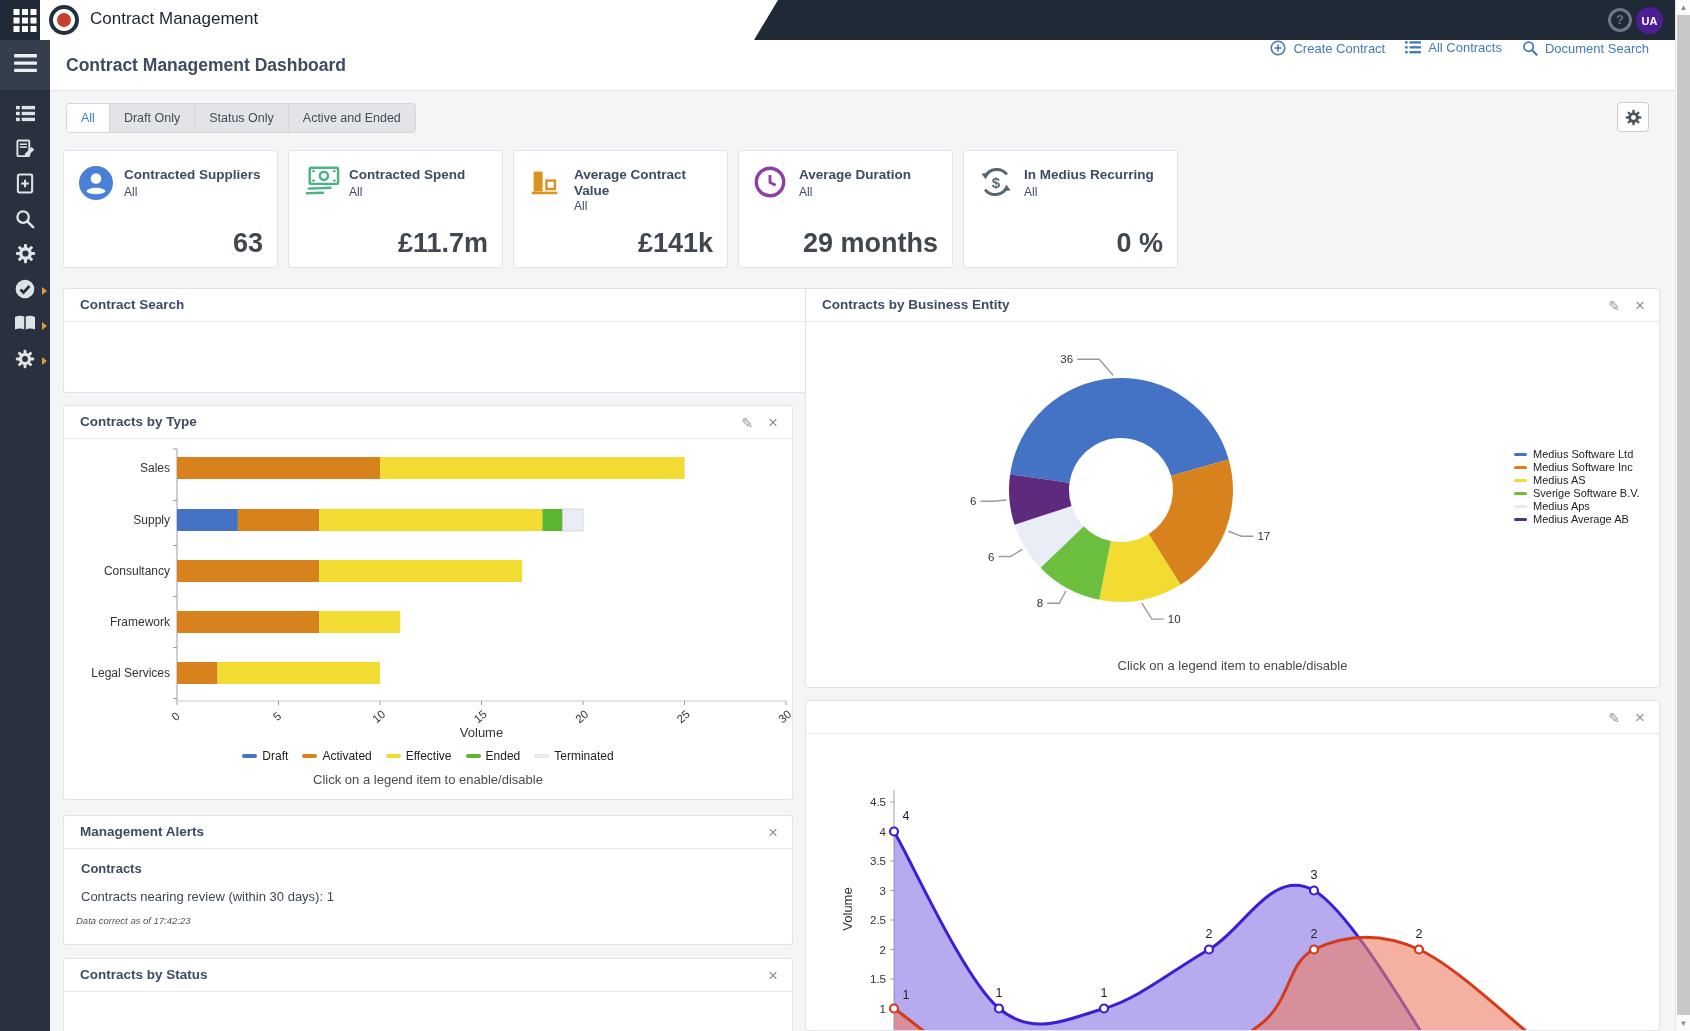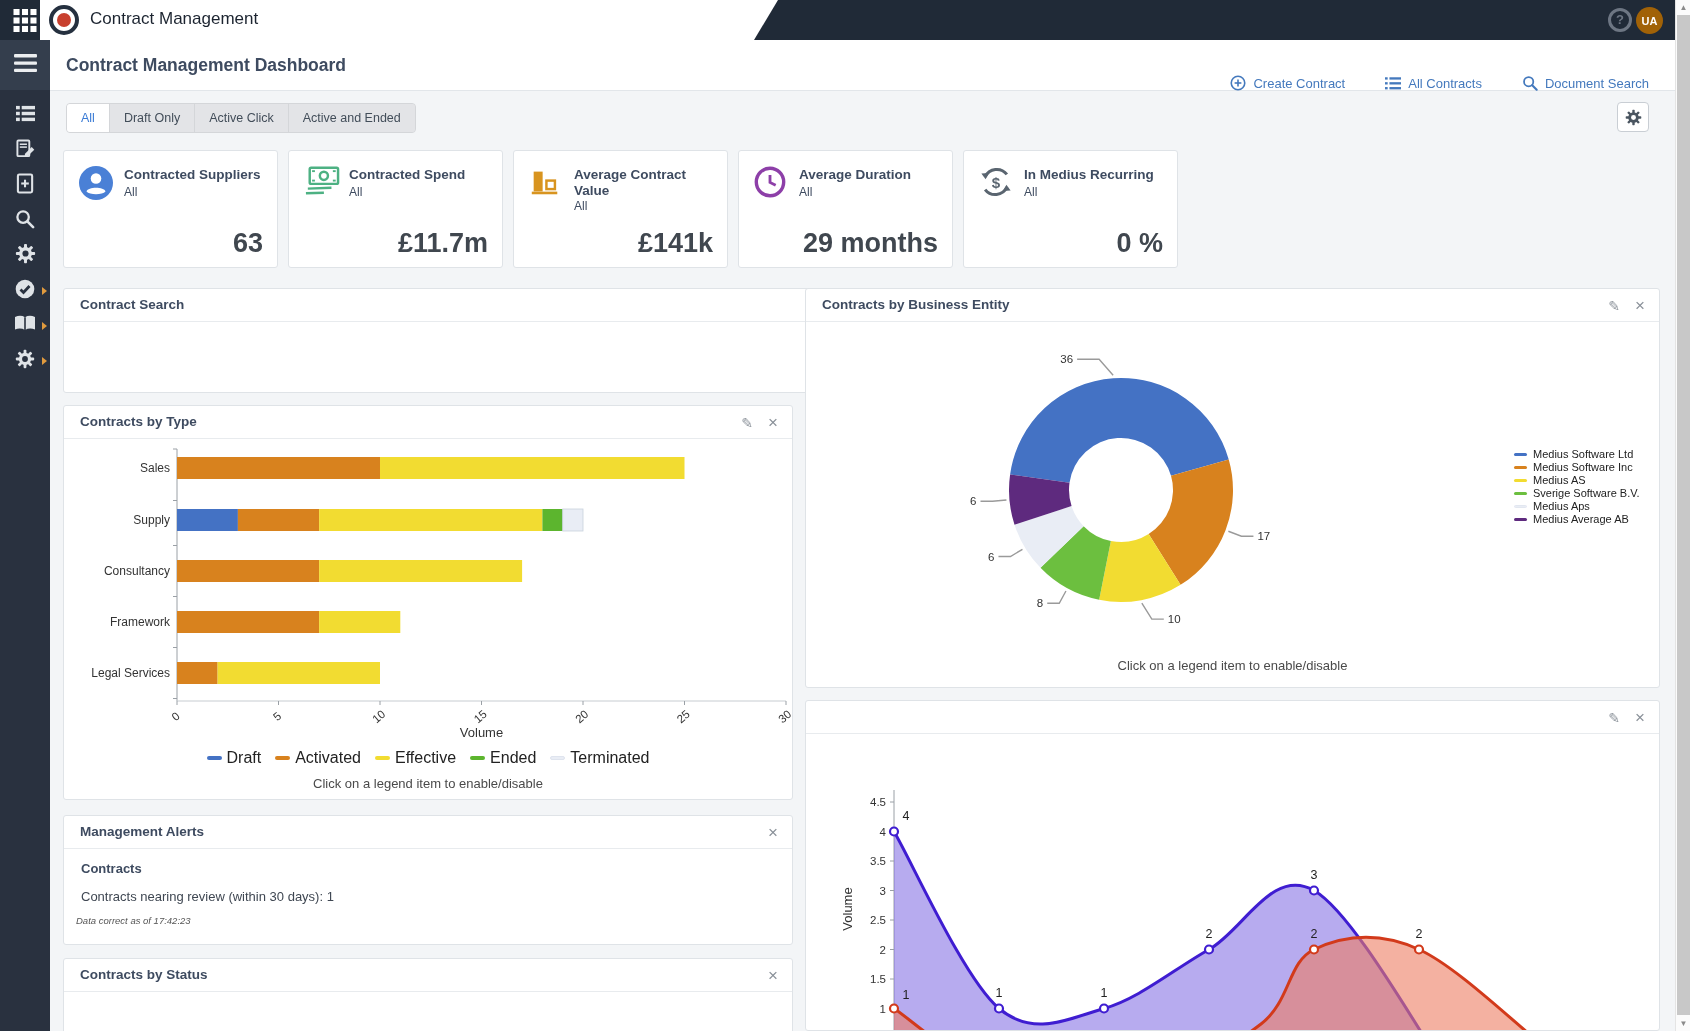--- a/index.html
+++ b/index.html
@@ -13,34 +13,34 @@
                  clip-path:polygon(0 0,100% 0,calc(100% - 24px) 100%,0 100%); }
   .logo { position:absolute; left:9px; top:5px; width:30px; height:30px; border-radius:50%;
           border:4px solid #25303f; background:#fff; }
   .logo::after { content:""; position:absolute; left:4px; top:4px; width:14px; height:14px;
                  border-radius:50%; background:#c8402e; }
   .brand-title { position:absolute; left:50px; top:9px; font-size:17px; color:#1c2430; }
   .help-btn { position:absolute; left:1608px; top:8px; width:24px; height:24px; border-radius:50%;
               border:3px solid #6d7683; background:none; color:#6d7683; font-weight:bold; font-size:13px;
               line-height:18px; text-align:center; cursor:pointer; }
   .avatar { position:absolute; left:1636px; top:7px; width:27px; height:27px; border-radius:50%;
-            border:none; background:#a16207; color:#fff; font-weight:bold; font-size:11px; cursor:pointer; }
+            border:none; background:#4c1d95; color:#fff; font-weight:bold; font-size:11px; cursor:pointer; }
 
   
   #sidebar { position:absolute; left:0; top:40px; width:50px; height:991px; background:#29313f; }
   .side-item { position:relative; width:50px; height:35px; display:flex; align-items:center; justify-content:center; cursor:pointer; }
   .side-item.first { height:50px; background:#343e4d; margin-bottom:8px; }
   .sub-arrow { position:absolute; right:3px; top:14px; width:0; height:0;
                border-top:4px solid transparent; border-bottom:4px solid transparent; border-left:5px solid #e09a3e; }
 
   
   #content { position:absolute; left:50px; top:40px; width:1625px; height:991px; background:#f3f5f7; overflow:hidden; }
   #page-header { position:absolute; left:0; top:0; width:1625px; height:51px; background:#fff; border-bottom:1px solid #e2e6ea;padding-left:13px; }
   #page-title { position:absolute; left:16px; top:0; line-height:51px; font-size:17.5px; font-weight:bold; color:#3e4b60; }
-  #header-actions { position:absolute; right:26px; top:0; height:51px; display:flex; align-items:flex-end; gap:40px; }
+  #header-actions { position:absolute; right:26px; top:0; height:51px; display:flex; align-items:flex-start; gap:20px; }
   .action-link { display:flex; align-items:center; gap:7px; color:#4479bd; font-size:13px; background:none; border:none; cursor:pointer; }
 
   #filter-tabs { position:absolute; left:16px; top:63px; display:flex; height:30px; background:#e3e4e7;
                  border:1px solid #d4d6d9; border-radius:4px; overflow:hidden; }
   .tab { padding:0 14px; line-height:28px; font-size:12.5px; color:#424d59; background:#e3e4e7;
          border:none; border-right:1px solid #d4d6d9; cursor:pointer; }
   .tab:last-child { border-right:none; }
   .tab.active { background:#fff; color:#3a7bd5; }
   #gear-btn { position:absolute; left:1567px; top:62px; width:32px; height:30px; background:#fff;
               border:1px solid #c9ced4; border-radius:4px; cursor:pointer; display:flex; align-items:center; justify-content:center; }
@@ -61,21 +61,21 @@
   .pc-btn { background:none; border:none; color:#8a9199; cursor:pointer; font-size:14px; line-height:1; }
   .pc-btn.close { font-size:17px; }
 
   
   #search-label { position:absolute; left:15px; top:27px; font-size:13px; color:#333; }
   #search-input { position:absolute; left:79px; top:19px; width:371px; height:33px; border:1px solid #b6bec6; border-radius:3px; padding:0 8px; font-size:13px; }
   #search-btn { position:absolute; left:459px; top:19px; width:33px; height:33px; background:#3a7bd5; border:none; border-radius:3px; cursor:pointer; display:flex; align-items:center; justify-content:center; }
 
   .chart-footnote { text-align:center; font-size:13px; color:#4a4a4a; }
   .legend-row { display:flex; justify-content:center; align-items:center; gap:14px; margin-top:6px; }
-  .legend-item { display:flex; align-items:center; gap:5px; font-size:16px; color:#222; cursor:pointer; }
+  .legend-item { display:flex; align-items:center; gap:5px; font-size:12px; color:#222; cursor:pointer; }
   .legend-swatch { width:15px; height:4px; border-radius:2px; display:inline-block; }
 
   
   #donut-legend { position:absolute; left:708px; top:126px; }
   #donut-legend .legend-item { gap:6px; font-size:11px; margin-bottom:1px; }
   #donut-legend .legend-swatch { width:13px; height:3px; }
   #donut-foot { position:absolute; left:0; top:336px; width:100%; }
 
   
   #alerts-section { position:absolute; left:17px; top:12px; font-size:13px; font-weight:bold; color:#3e4b60; }
@@ -239,21 +239,21 @@
             </svg>
           </span>
           <span>Document Search</span>
         </button>
       </div>
   </div>
 
   <div id="filter-tabs">
       <button class="tab active">All</button>
       <button class="tab">Draft Only</button>
-      <button class="tab">Active Click</button>
+      <button class="tab">Status Only</button>
       <button class="tab">Active and Ended</button>
     </div>
   <button id="gear-btn">
       <span style="display:flex;">
         <svg viewBox="0 0 24 24" width="17" height="17">
     <g fill="#4a5560">
       <rect x="10.3" y="1" width="3.4" height="22" rx="1"></rect>
       <rect x="10.3" y="1" width="3.4" height="22" rx="1" transform="rotate(45 12 12)"></rect>
       <rect x="10.3" y="1" width="3.4" height="22" rx="1" transform="rotate(90 12 12)"></rect>
       <rect x="10.3" y="1" width="3.4" height="22" rx="1" transform="rotate(135 12 12)"></rect>

